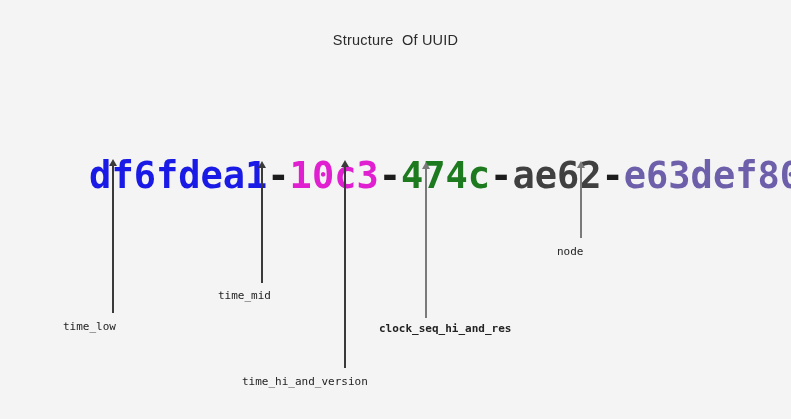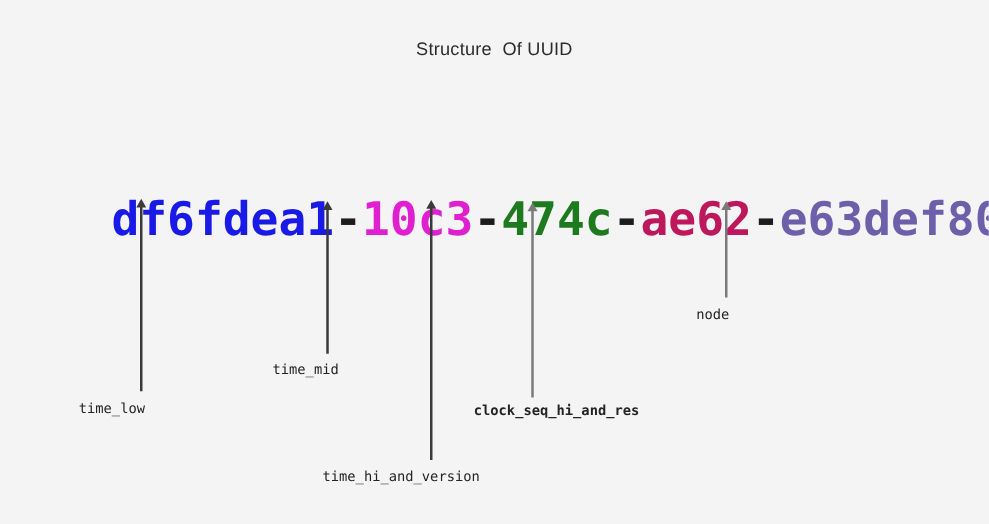--- a/index.html
+++ b/index.html
@@ -81,21 +81,21 @@
   }
 </style>
 </head>
 <body>
 
 <div id="canvas">
 
   <div class="title">Structure  Of UUID</div>
 
   <div class="uuid-row">
-    <span style="color:#1a1ae6">df6fdea1</span><span class="seg-dash">-</span><span style="color:#e020d0">10c3</span><span class="seg-dash">-</span><span style="color:#1e7a1e">474c</span><span class="seg-dash">-</span><span style="color:#be185d">ae62</span><span class="seg-dash">-</span><span style="color:#6e5fab">e63def80de0b</span>
+    <span style="color:#1a1ae6">df6fdea1</span><span class="seg-dash">-</span><span style="color:#e020d0">10c3</span><span class="seg-dash">-</span><span style="color:#1e7a1e">474c</span><span class="seg-dash">-</span><span style="color:#404040">ae62</span><span class="seg-dash">-</span><span style="color:#6e5fab">e63def80de0b</span>
   </div>
 
   <div class="arrow" style="left:112px; top:165px; height:148px;">
     <span class="head"></span>
   </div>
   <div class="arrow" style="left:261px; top:167px; height:116px;">
     <span class="head"></span>
   </div>
   <div class="arrow" style="left:344px; top:166px; height:202px;">
     <span class="head"></span>
@@ -104,15 +104,15 @@
     <span class="head"></span>
   </div>
   <div class="arrow light" style="left:580px; top:167px; height:71px;">
     <span class="head"></span>
   </div>
 
   <div class="label" style="left:557px; top:245px;">node</div>
   <div class="label" style="left:218px; top:289px;">time_mid</div>
   <div class="label" style="left:63px;  top:320px;">time_low</div>
   <div class="label" style="left:379px; top:322px;font-weight:bold;">clock_seq_hi_and_res</div>
-  <div class="label" style="left:258px; top:375px;">time_hi_and_version</div>
+  <div class="label" style="left:242px; top:375px;">time_hi_and_version</div>
 
 </div>
 
 </body></html>

